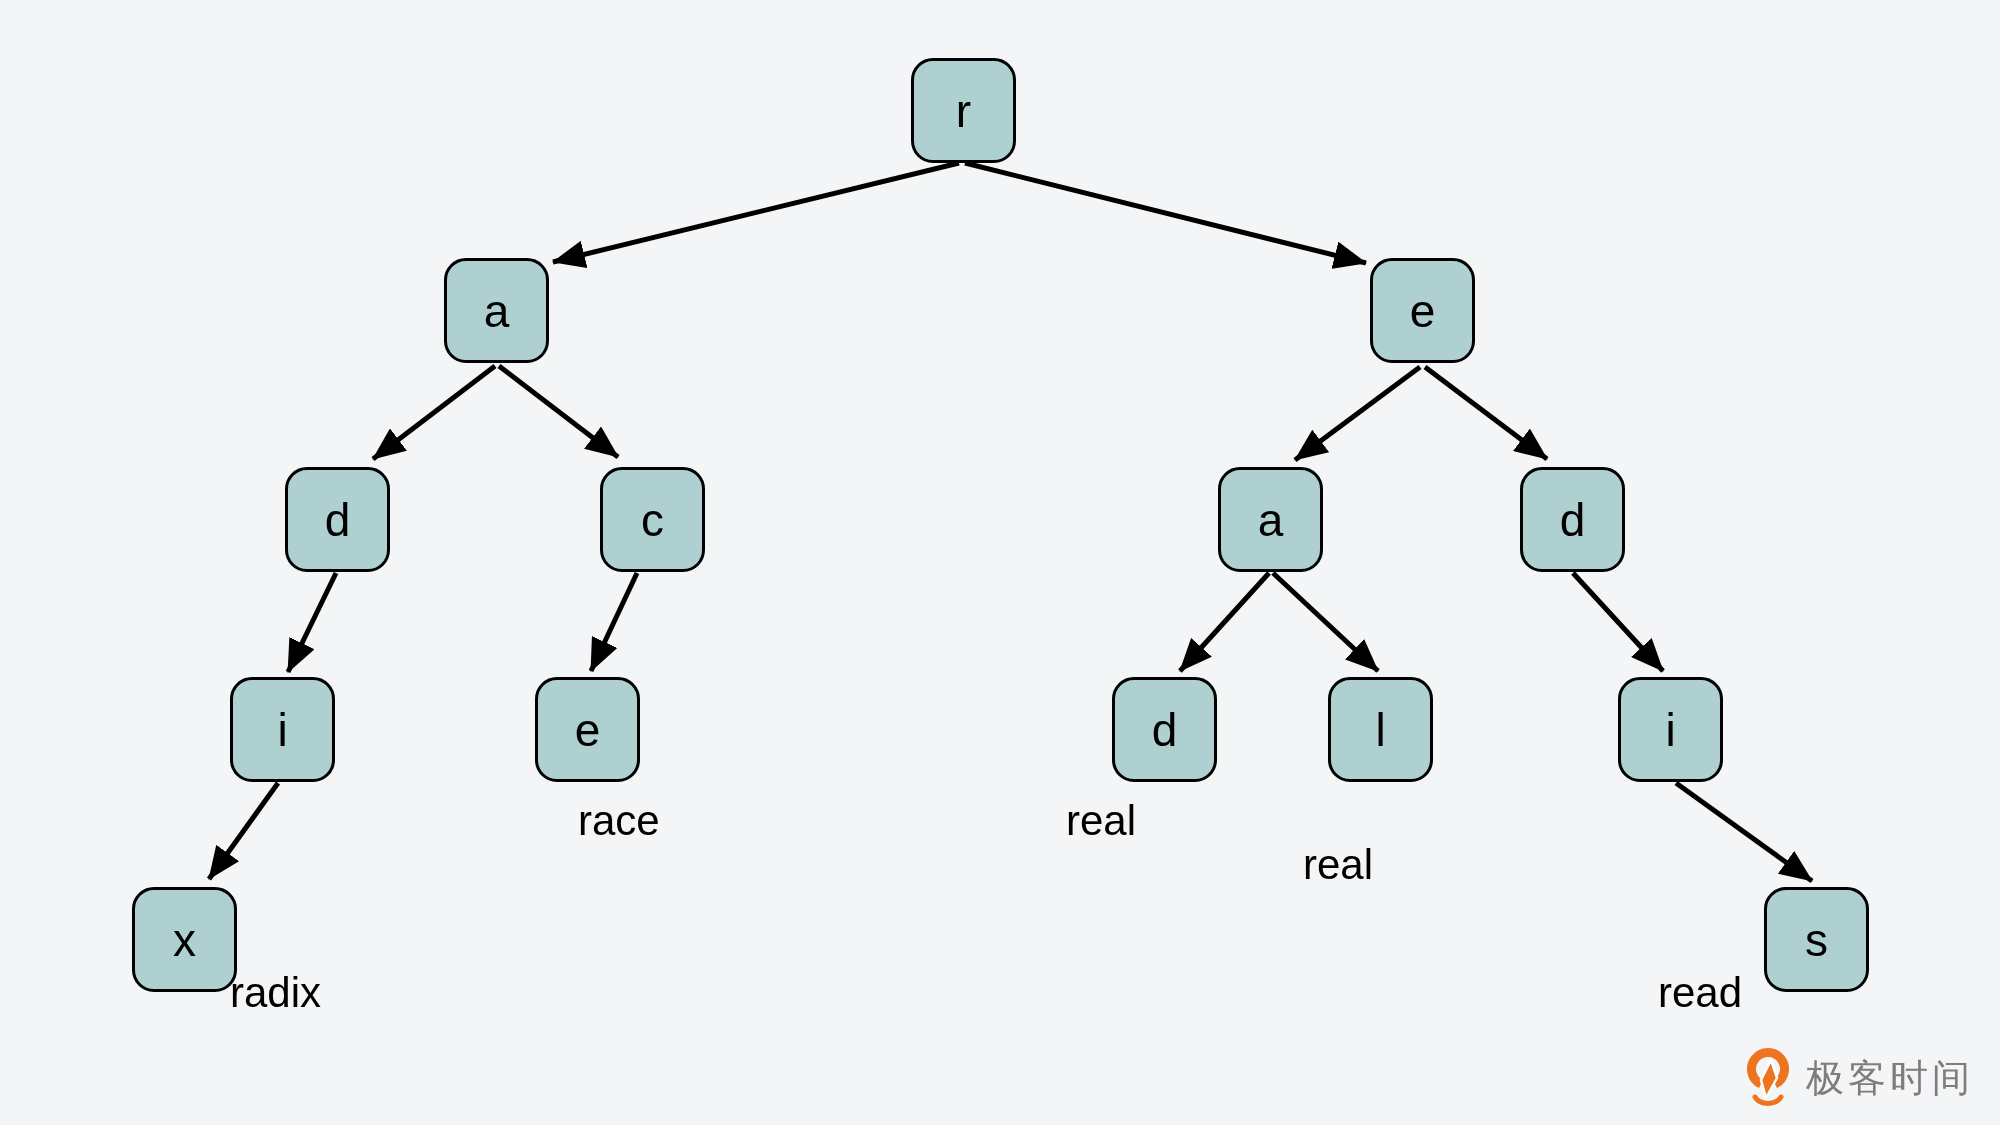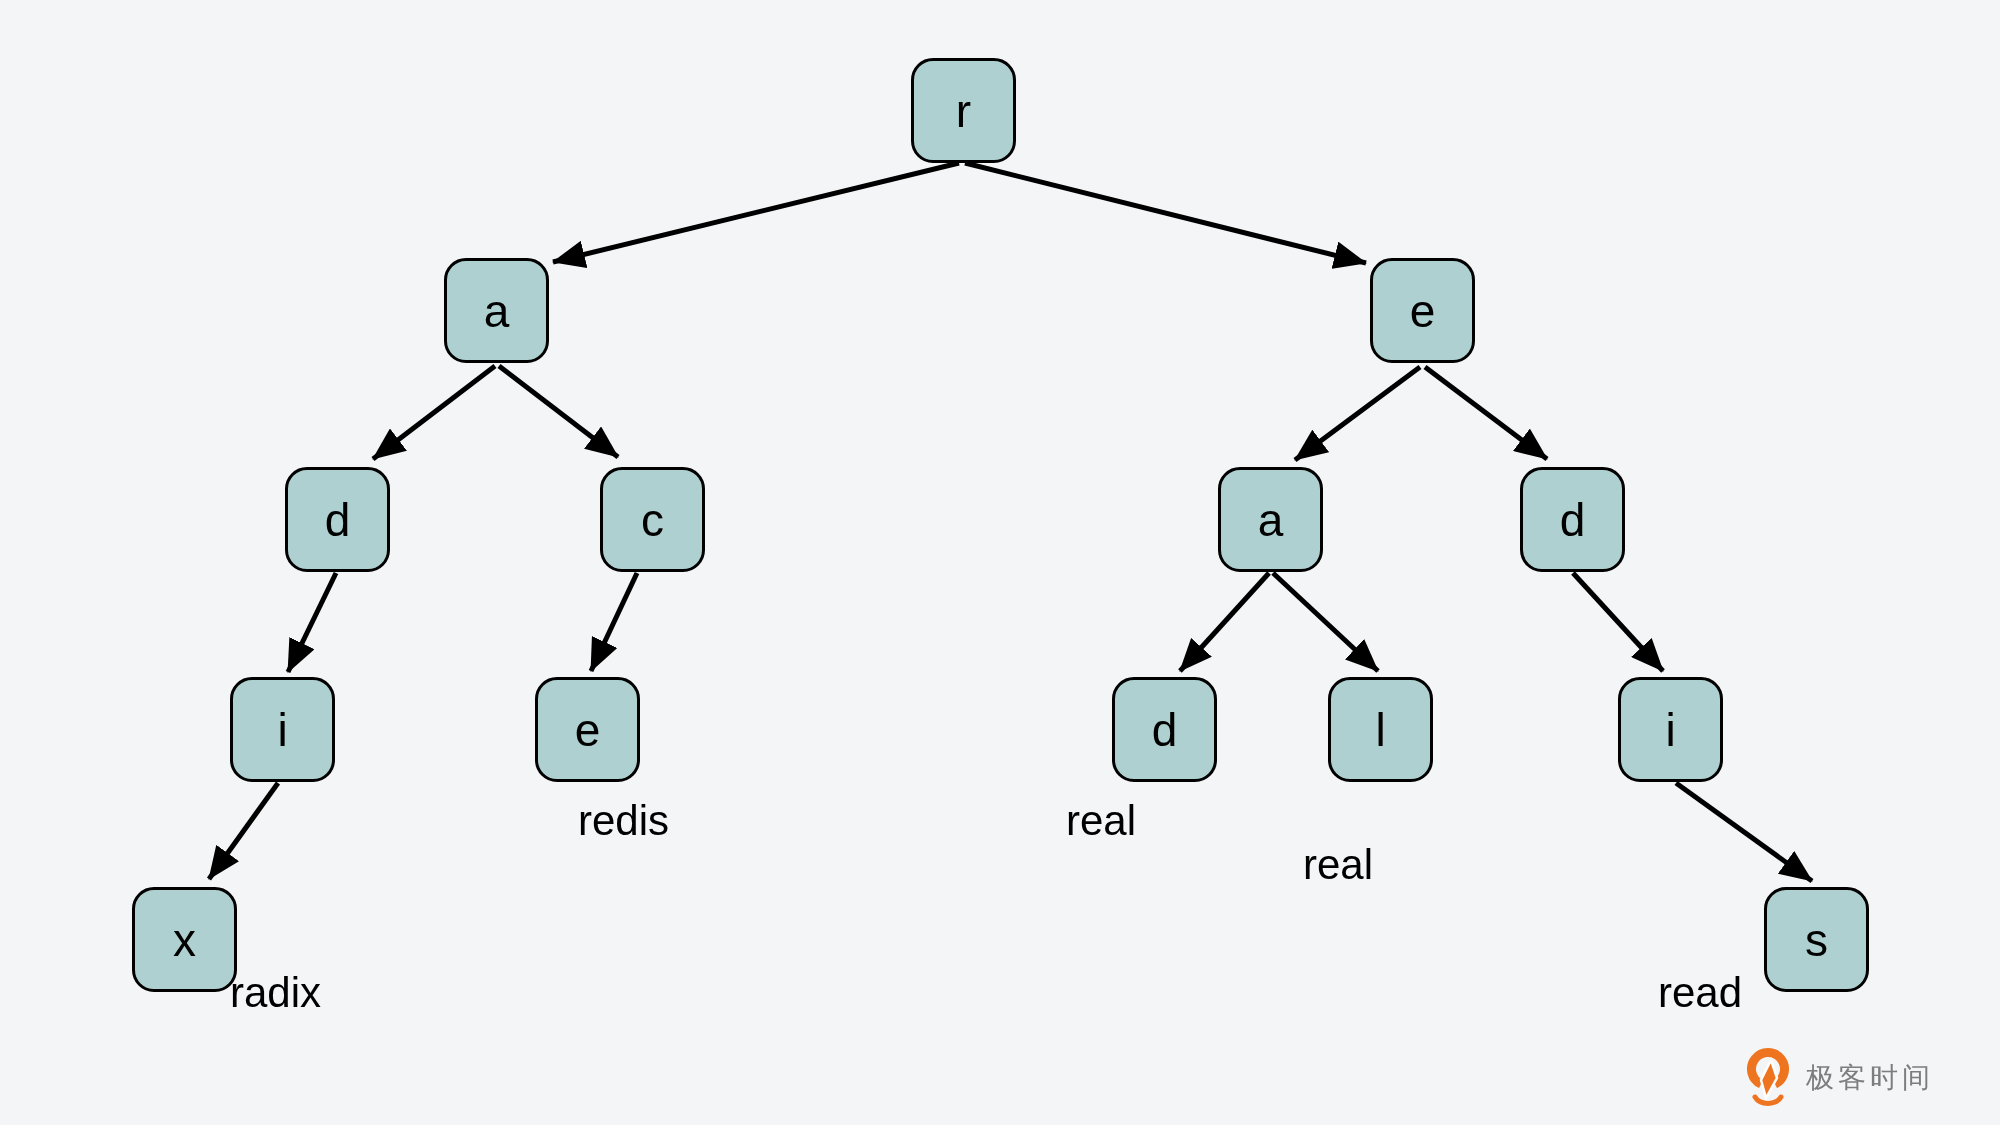--- a/index.html
+++ b/index.html
@@ -50,21 +50,21 @@
   }
   .logo {
     position: absolute;
     left: 1742px;
     top: 1046px;
     display: flex;
     align-items: center;
     gap: 12px;
   }
   .logo-text {
-    font-size: 28px;
+    font-size: 38px;
     line-height: 1;
     letter-spacing: 4px;
     color: var(--logo-text-color, #7d7d7e);
     white-space: nowrap;
   }
 </style>
 </head>
 <body>
 
 <div class="canvas">
@@ -127,21 +127,21 @@
       <span class="node-letter">i</span>
     </div>
   <div class="node" style="left:132px; top:887px;">
       <span class="node-letter">x</span>
     </div>
   <div class="node" style="left:1764px; top:887px;">
       <span class="node-letter">s</span>
     </div>
 
   <div class="word" style="left:230px; top:972px;">radix</div>
-  <div class="word" style="left:578px; top:800px;">redis</div>
+  <div class="word" style="left:578px; top:800px;">race</div>
   <div class="word" style="left:1066px; top:800px;">real</div>
   <div class="word" style="left:1303px; top:844px;">real</div>
   <div class="word" style="left:1658px; top:972px;">read</div>
 
   <div class="logo">
     <svg width="52" height="64" viewBox="0 0 52 62">
       <path d="M19,37 A16.5,16.5 0 1 1 33,37" style="stroke: var(--logo-orange, #ee7420);" stroke-width="9" fill="none"></path>
       <path d="M29,13 L35,31 L24,51 L19,33 Z" style="fill: var(--logo-orange, #ee7420);" stroke="#ffffff" stroke-width="2.5"></path>
       <path d="M13,50 C18,58.5 34,58.5 39,50" style="stroke: var(--logo-orange, #ee7420);" stroke-width="5" stroke-linecap="round" fill="none"></path>
     </svg>

